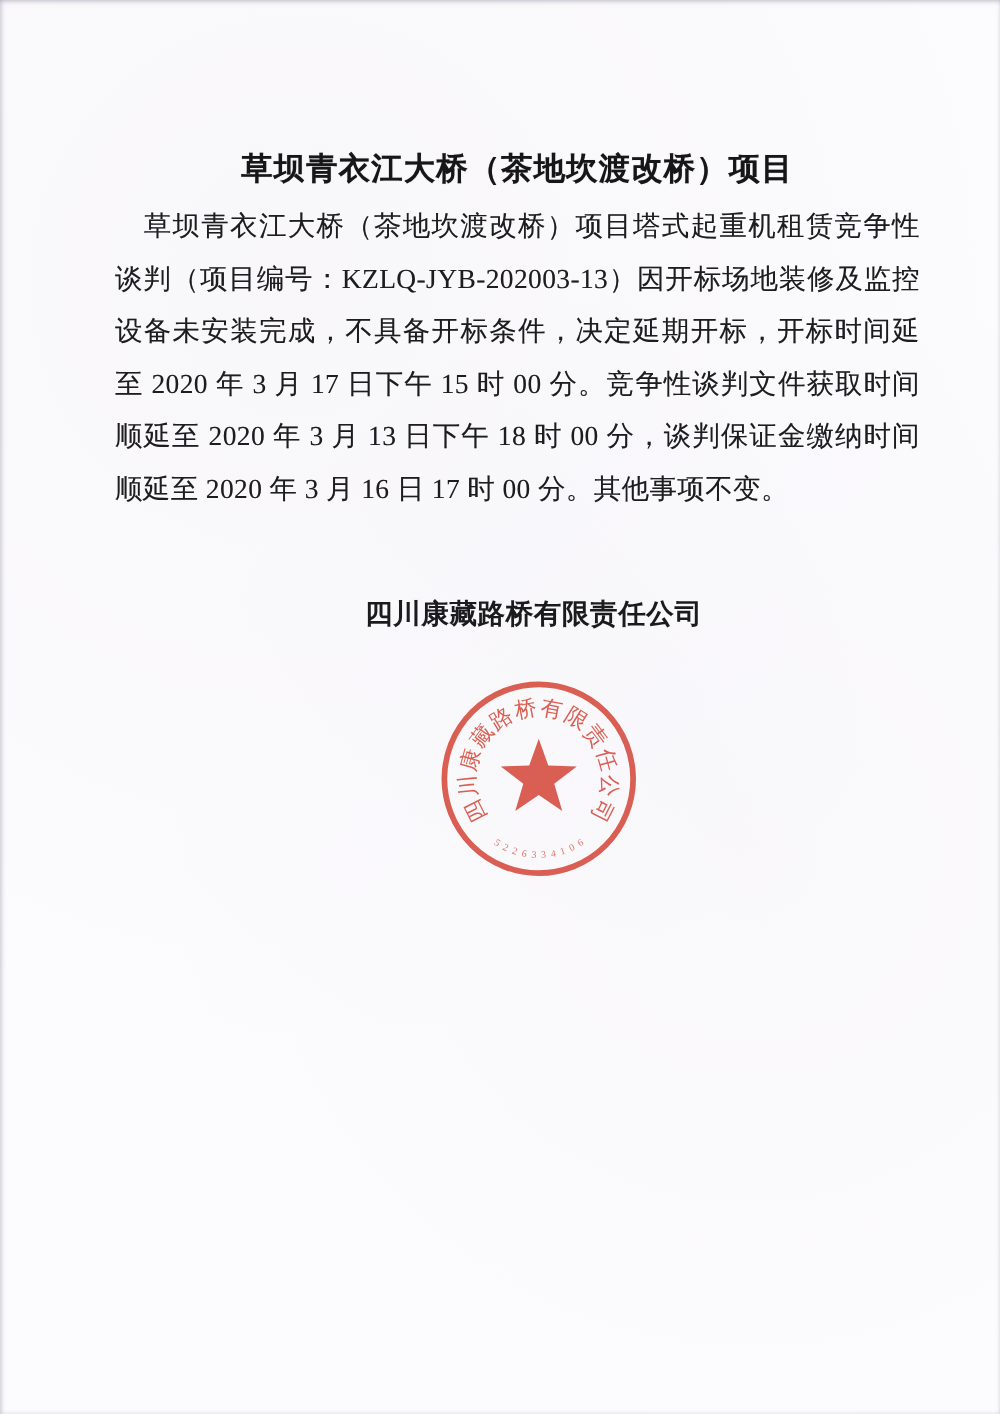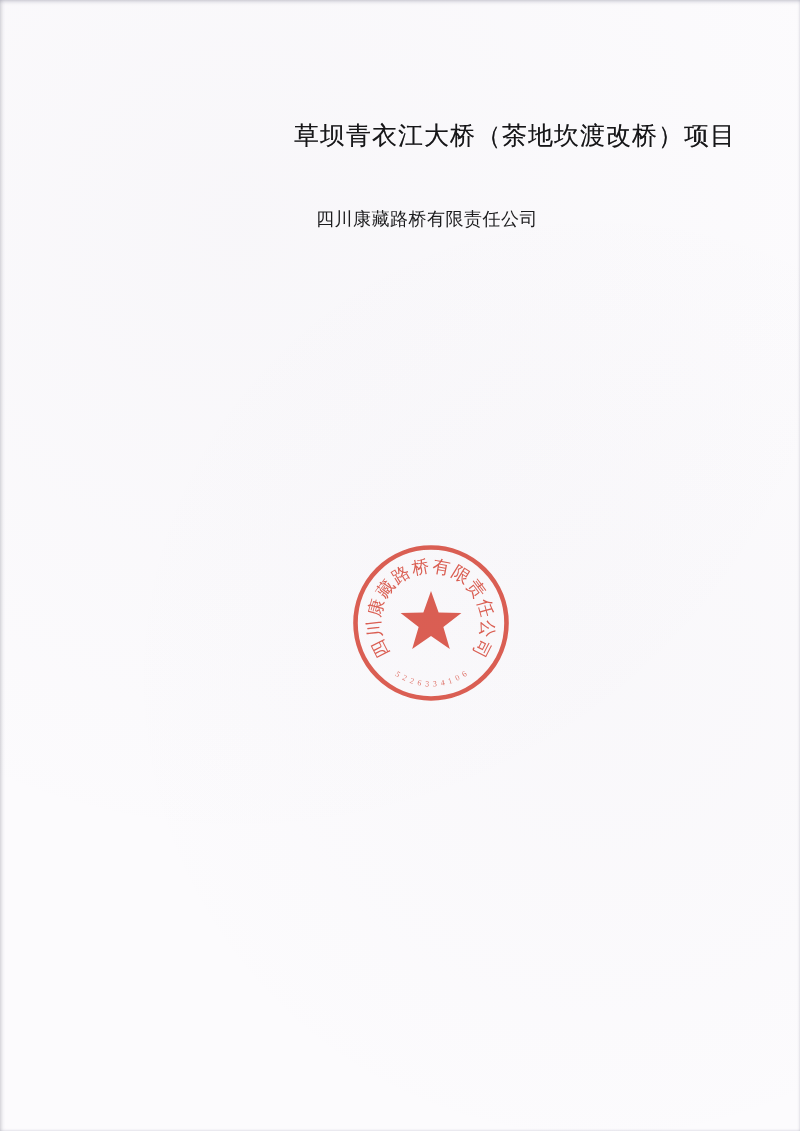--- a/index.html
+++ b/index.html
@@ -23,22 +23,22 @@
       inset 0 -2px 3px -2px rgba(170,170,185,0.35);
     overflow: hidden;
     font-family: "Liberation Serif", "DejaVu Serif", serif;
     color: #1b1b1d;
   }
   .content {
     padding: 0 64px 0 92px;
   }
   .doc-title {
     margin-top: 112px;
-    text-align: right;
-    font-weight: normal;
+    text-align: center;
+    font-weight: bold;
     font-size: 25px;
     line-height: 48px;
     letter-spacing: 1px;
     color: #161618;
     text-shadow: 0 0 0.6px rgba(20,20,25,0.45);
   }
   .salutation {
     margin-top: 6px;
     padding-left: 10px;
     font-weight: bold;
@@ -56,24 +56,25 @@
     letter-spacing: 0.3px;
     word-break: break-all;
     color: #1d1d20;
     text-shadow: 0 0 0.5px rgba(25,25,30,0.35);
   }
   .signature-block {
     text-align: center;
     padding-left: 26px;
   }
   .sig-company {
-    margin-top: 44px;
-    font-size: 18px;
+    margin-top: 64px;
+    font-size: 22px;
     line-height: 30px;
     letter-spacing: 0.5px;
+    font-weight: bold;
   }
   .sig-date {
     margin-top: 54px;
     font-size: 22px;
     line-height: 30px;
   }
   .seal {
     position: absolute;
     left: 337px;
     top: 529px;
@@ -92,20 +93,21 @@
 <body>
 
 <div class="page">
   <div class="content">
 
     <div class="doc-title">
       <div>草坝青衣江大桥（茶地坎渡改桥）项目</div>
     </div>
 
 
+    <p class="body-paragraph">草坝青衣江大桥（茶地坎渡改桥）项目塔式起重机租赁竞争性谈判（项目编号：KZLQ-JYB-202003-13）因开标场地装修及监控设备未安装完成，不具备开标条件，决定延期开标，开标时间延至 2020 年 3 月 17 日下午 15 时 00 分。竞争性谈判文件获取时间顺延至 2020 年 3 月 13 日下午 18 时 00 分，谈判保证金缴纳时间顺延至 2020 年 3 月 16 日 17 时 00 分。其他事项不变。</p>
 
     <div class="signature-block">
       <div class="sig-company">四川康藏路桥有限责任公司</div>
     </div>
 
   </div>
 
   <svg class="seal" viewBox="-94 -94 188 188" aria-hidden="true">
     <circle r="75.5" fill="none" stroke-width="4.6" stroke="#dc4b3c"></circle>
     <path d="M0,-32 L7.64,-10.52 L30.43,-9.89 L12.36,4.02 L18.81,25.89 L0,13 L-18.81,25.89 L-12.36,4.02 L-30.43,-9.89 L-7.64,-10.52 Z" fill="#dc4b3c"></path>

